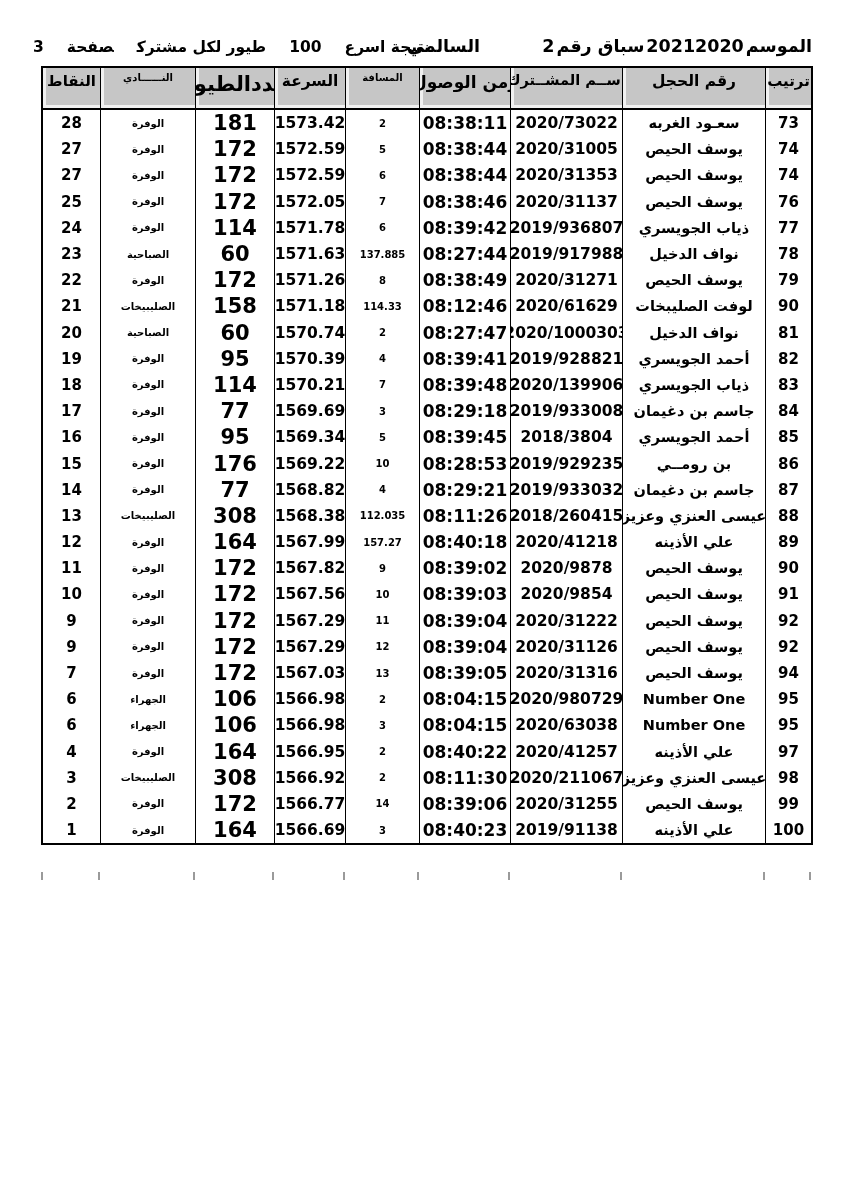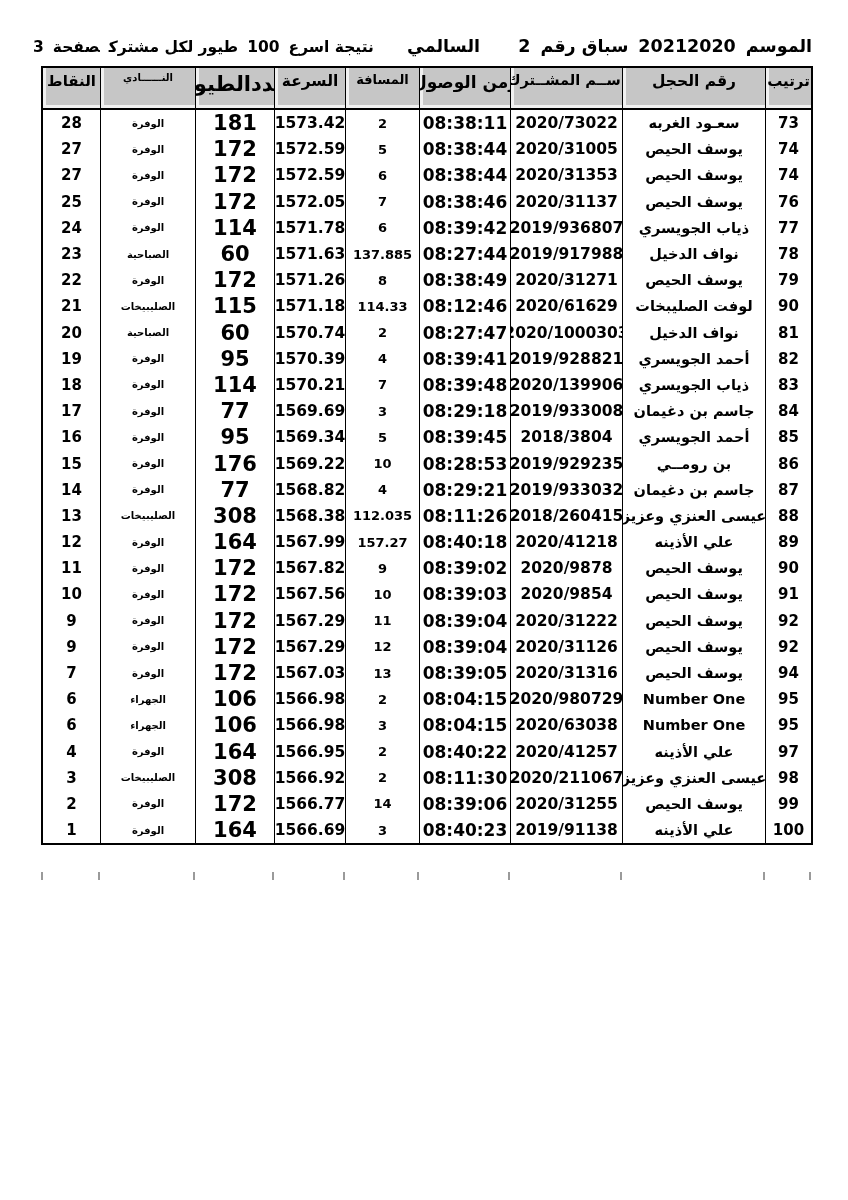--- a/index.html
+++ b/index.html
@@ -12,25 +12,25 @@
     overflow:hidden;
   }
   .sheet { position:absolute; inset:0; background:#fff; }
 
   
   .title-line {
     position:absolute; top:36px; left:33px; right:36px; height:26px;
     direction:rtl; font-weight:bold; font-size:17.5px; white-space:nowrap;
   }
   .tl-right { position:absolute; right:0; top:0; direction:rtl; }
-  .tl-right span { margin-left:10px; }
+  .tl-right span { margin-left:2px; }
   .tl-right span:last-child { margin-left:0; }
   .tl-salmi { position:absolute; right:332px; top:0; }
   .tl-left { position:absolute; left:0; top:2px; direction:rtl; font-size:15.5px; }
-  .tl-left span { margin-left:9px; }
+  .tl-left span { margin-left:23px; }
   .tl-left span:last-child { margin-left:0; }
 
   
   :root { --cols: 46px 143px 112px 91px 74px 71px 79px 95px 57px; }
   .table {
     position:absolute; top:66px; left:41px; width:772px;
     border:2px solid #000; direction:rtl; background:#fff;
   }
   .thead {
     display:grid; grid-template-columns:var(--cols);
@@ -50,21 +50,21 @@
   }
   .td {
     display:flex; justify-content:center; align-items:center;
     font-weight:bold; overflow:hidden; white-space:nowrap;
   }
   .td.num { direction:ltr; }
   .col-rank    { font-size:15px; }
   .col-name    { font-size:14.5px; }
   .col-ring    { font-size:15.5px; }
   .col-time    { font-size:17px; }
-  .col-dist    { font-size:13px; }
+  .col-dist    { font-size:10px; }
   .col-speed   { font-size:15.5px; }
   .col-birds   { font-size:21px; }
   .col-club    { font-size:10px; }
   .col-points  { font-size:15px;text-align:center; }
 
   
   .ticks { position:absolute; top:872px; left:41px; width:772px; height:10px; }
   .tick { position:absolute; top:0; width:2px; height:8px; background:#9a9a9a; }
 </style>
 </head>
@@ -179,21 +179,21 @@
       <div class="td num col-points">22</div>
     </div>
 
     <div class="trow">
       <div class="td num col-rank">90</div>
       <div class="td col-name">لوفت الصليبخات</div>
       <div class="td num col-ring">2020/61629</div>
       <div class="td num col-time">08:12:46</div>
       <div class="td num col-dist">114.33</div>
       <div class="td num col-speed">1571.18</div>
-      <div class="td num col-birds">115</div>
+      <div class="td num col-birds">158</div>
       <div class="td col-club">الصليبيخات</div>
       <div class="td num col-points">21</div>
     </div>
 
     <div class="trow">
       <div class="td num col-rank">81</div>
       <div class="td col-name">نواف الدخيل</div>
       <div class="td num col-ring">2020/1000303</div>
       <div class="td num col-time">08:27:47</div>
       <div class="td num col-dist">2</div>

